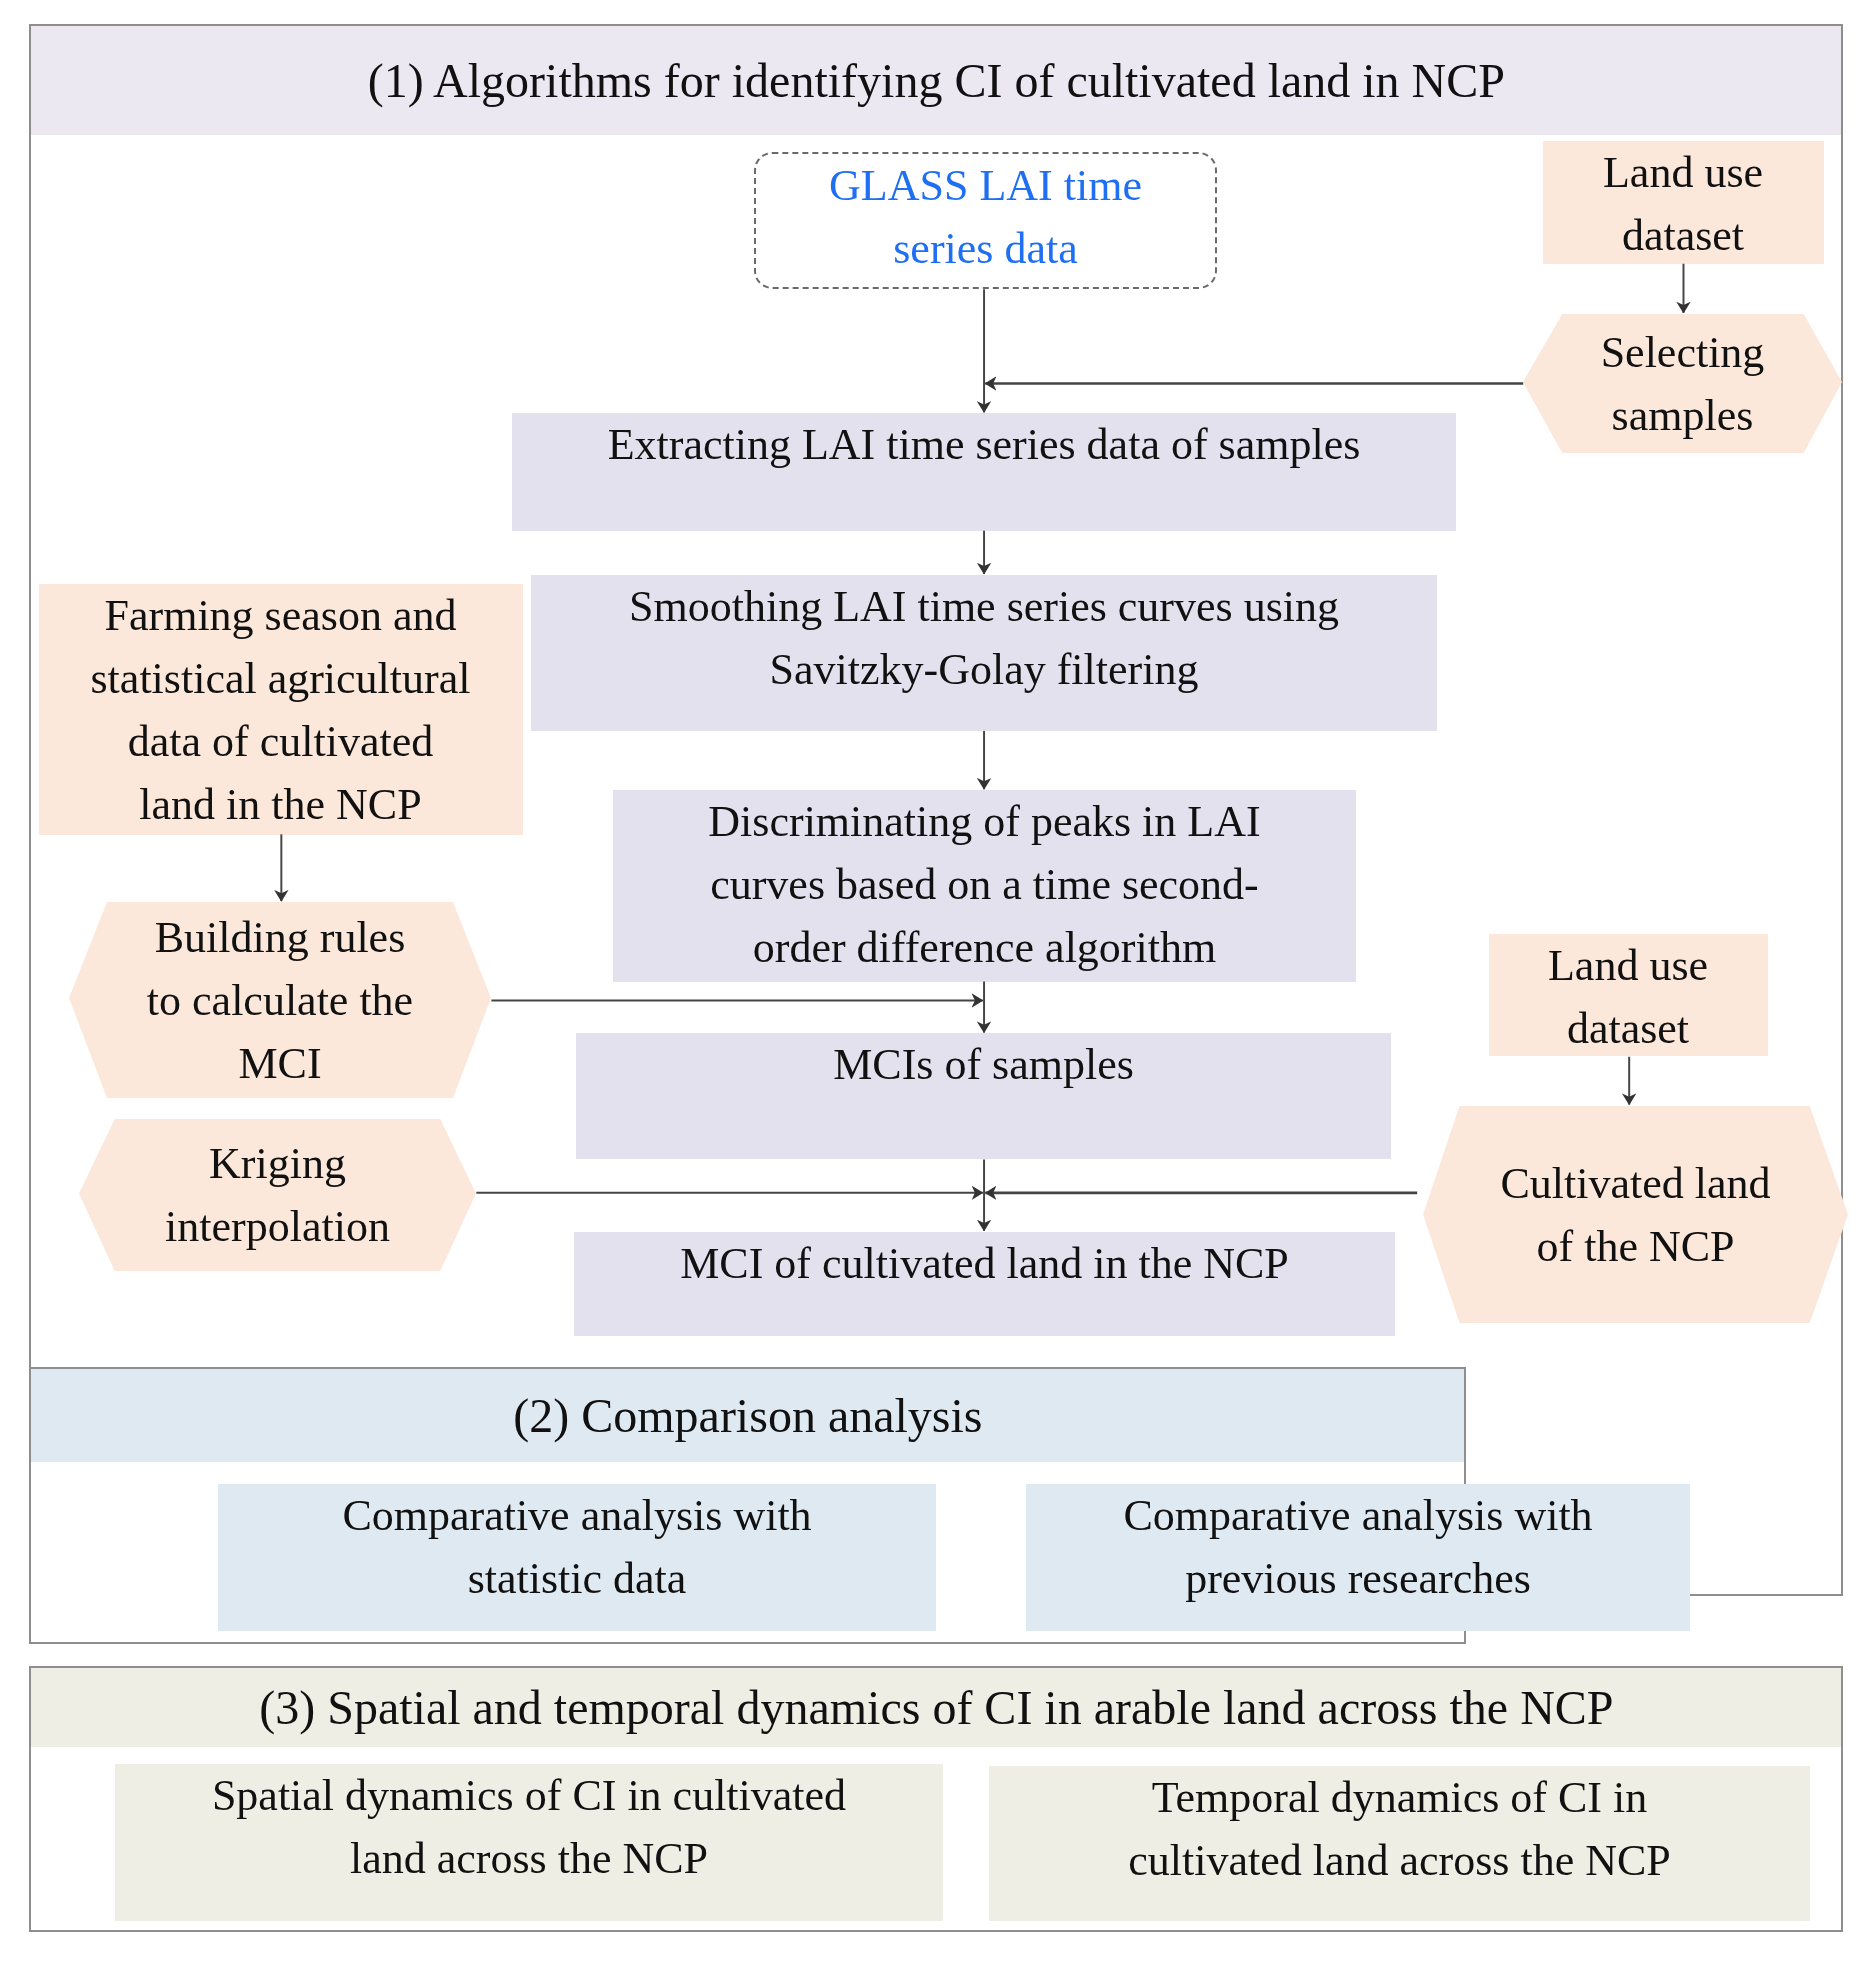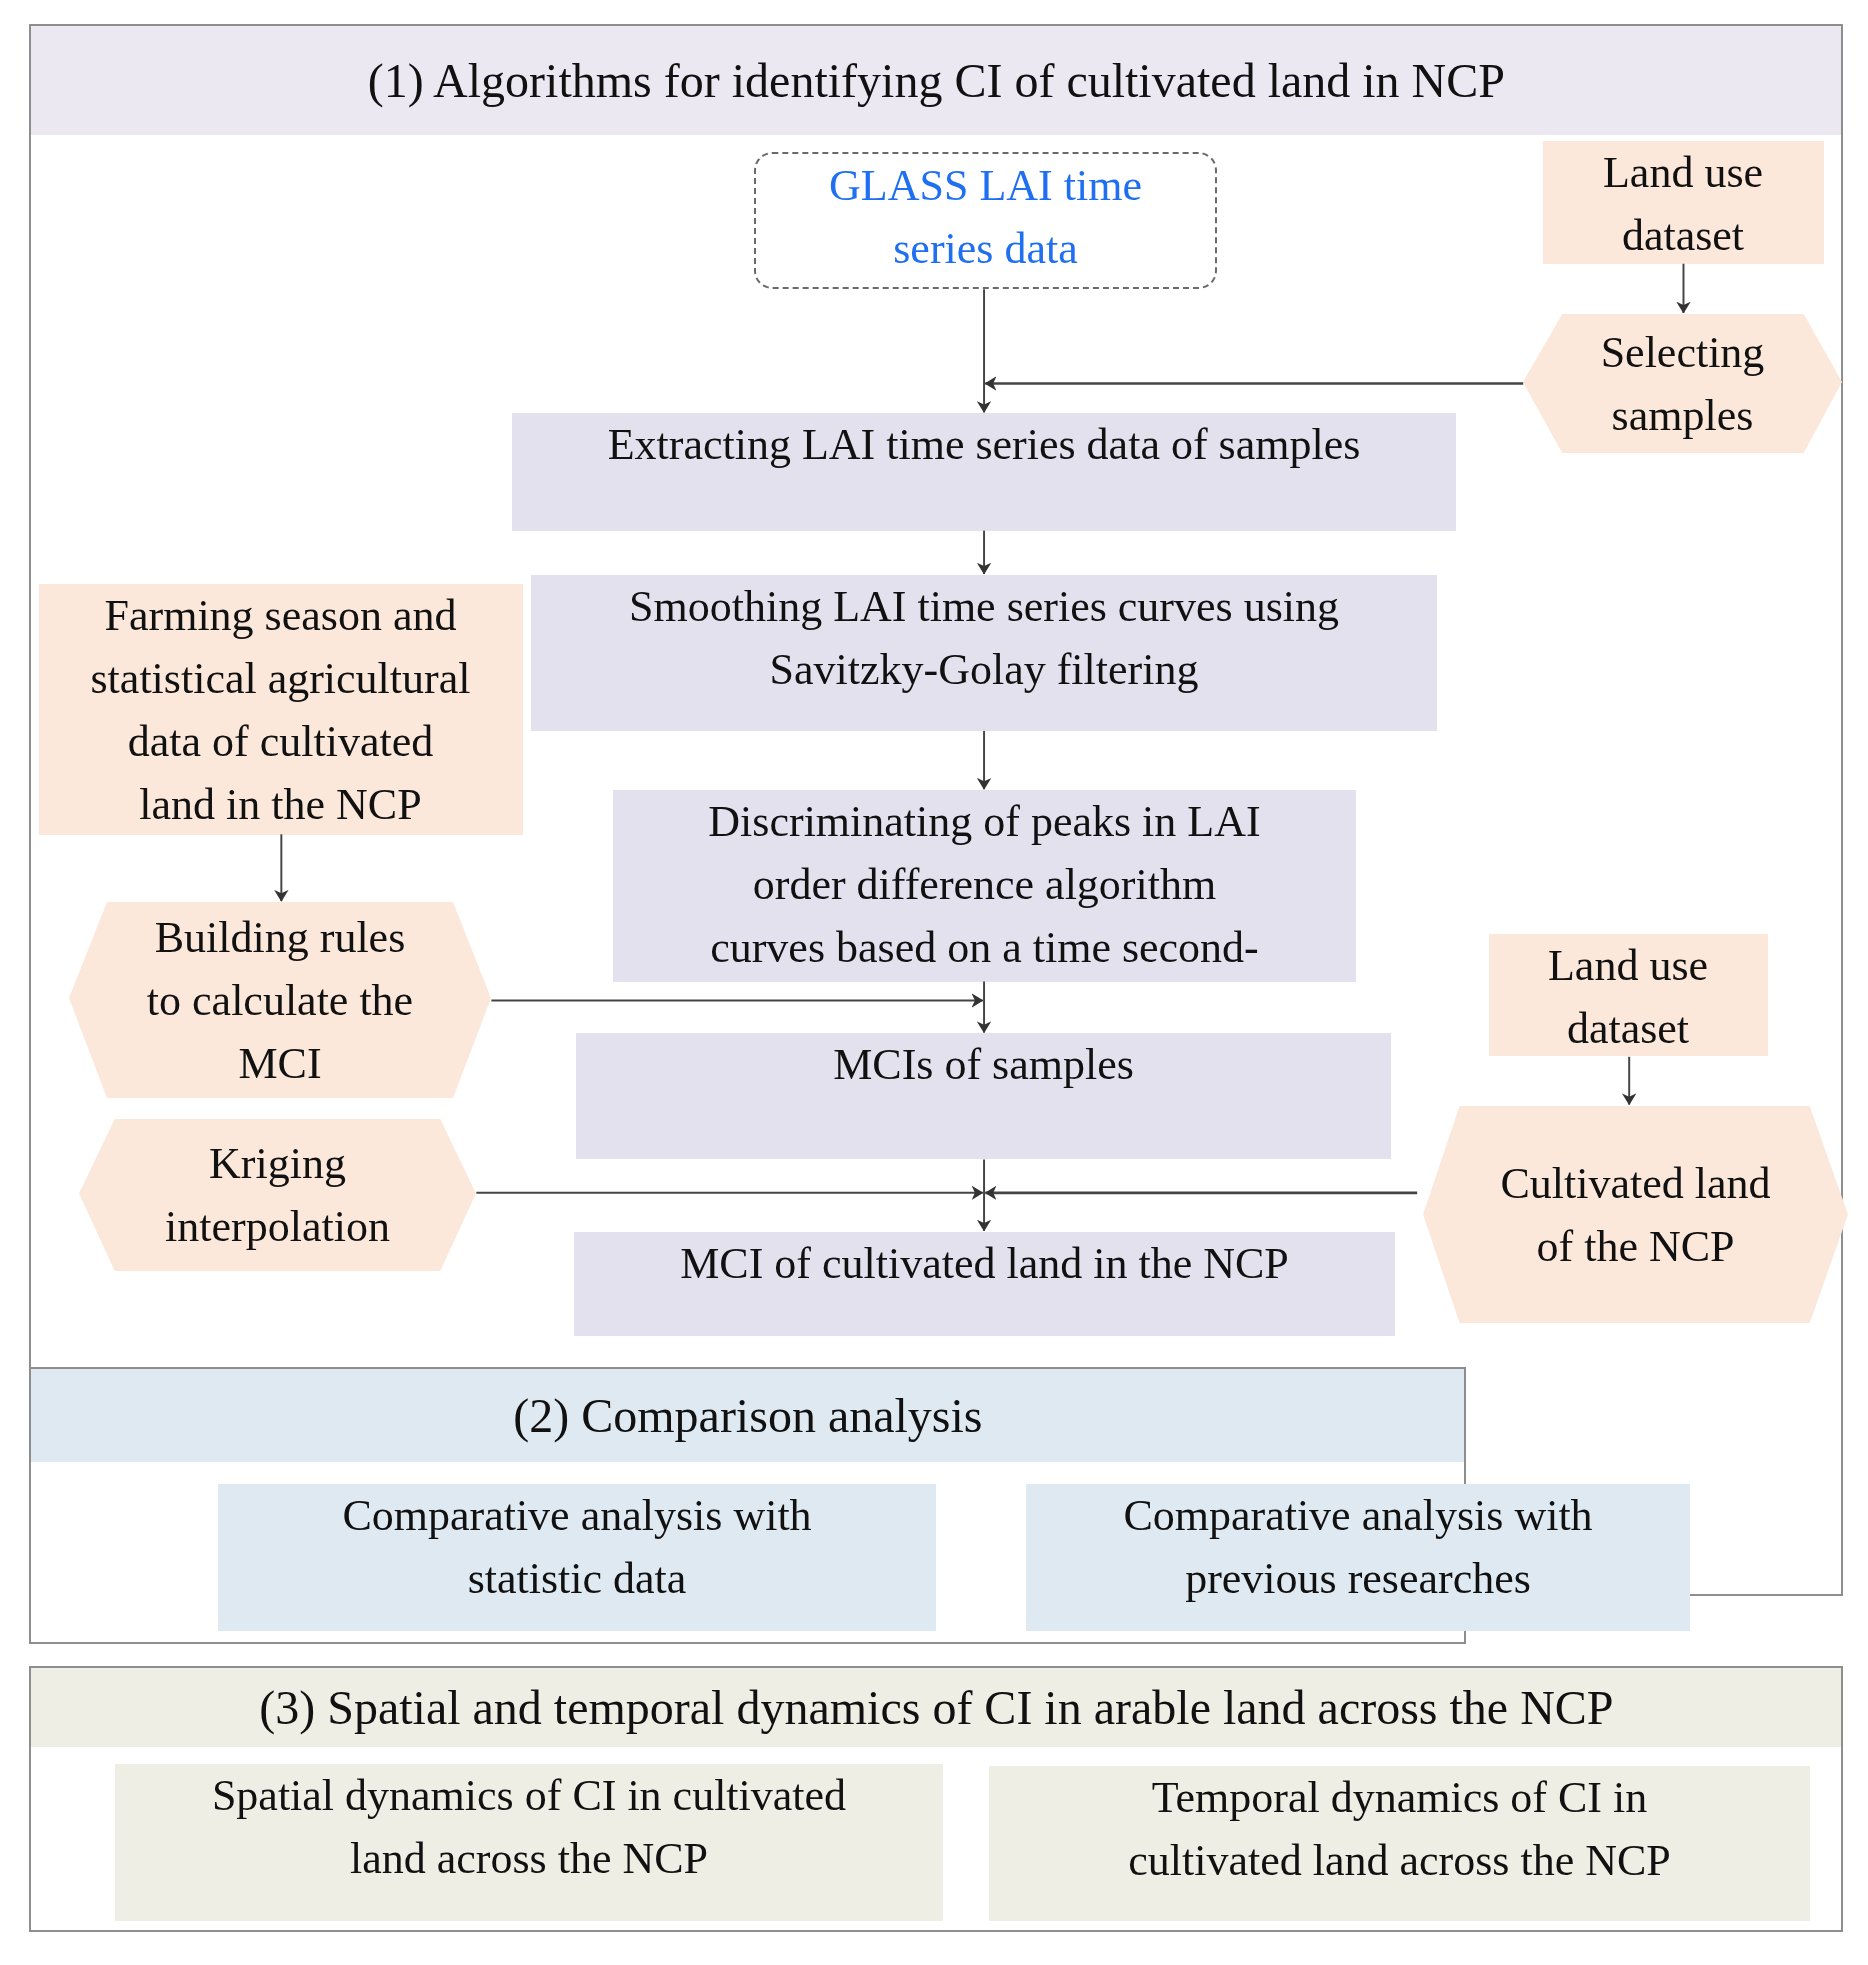--- a/index.html
+++ b/index.html
@@ -67,22 +67,22 @@
 <div class="box lav" style="left:531px; top:575px; width:906px; height:156px;">
   <div>
     <span>Smoothing LAI time series curves using</span>
     <span>Savitzky-Golay filtering</span>
   </div>
 </div>
 
 <div class="box lav" style="left:613px; top:790px; width:743px; height:192px;">
   <div>
     <span>Discriminating of peaks in LAI</span>
+    <span>curves based on a time second-</span>
     <span>order difference algorithm</span>
-    <span>curves based on a time second-</span>
   </div>
 </div>
 
 <div class="hex" style="left:69px; top:902px; width:422px; height:196px;
             clip-path: polygon(9% 0, 91% 0, 100% 49%, 91% 100%, 9% 100%, 0 49%);">
   <div>
     <span style="display:block">Building rules</span>
     <span style="display:block">to calculate the</span>
     <span style="display:block">MCI</span>
   </div>

